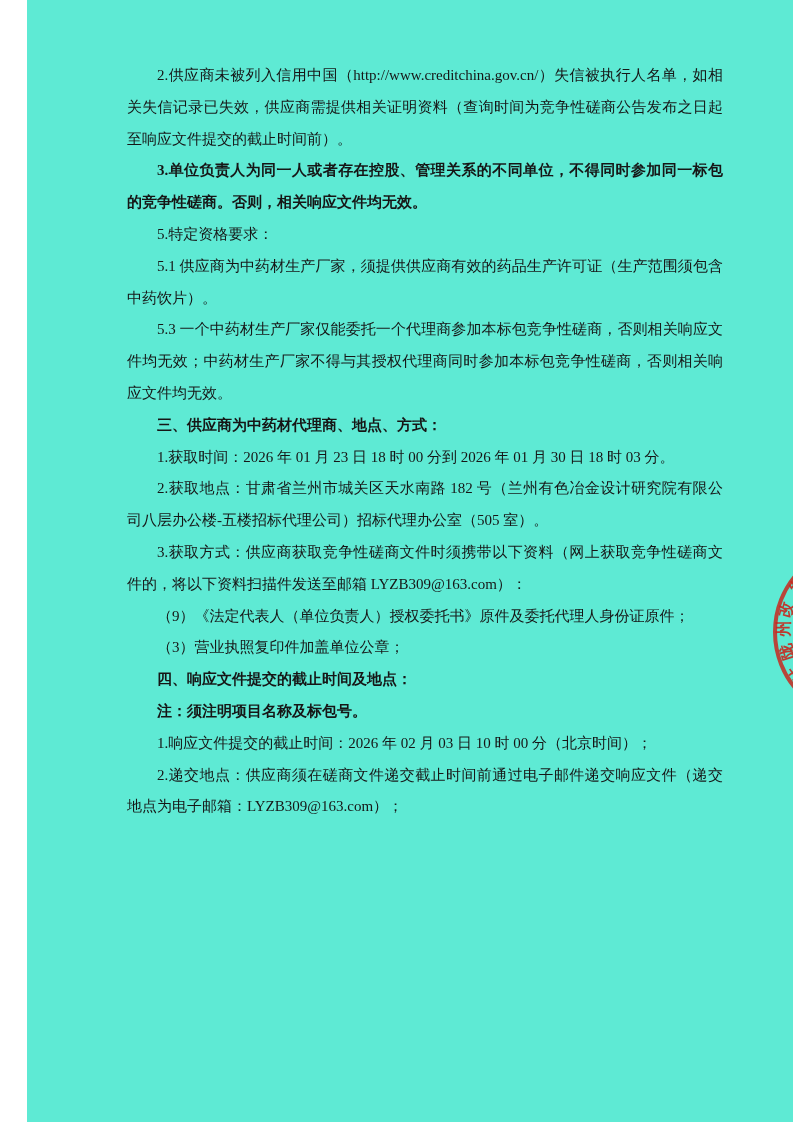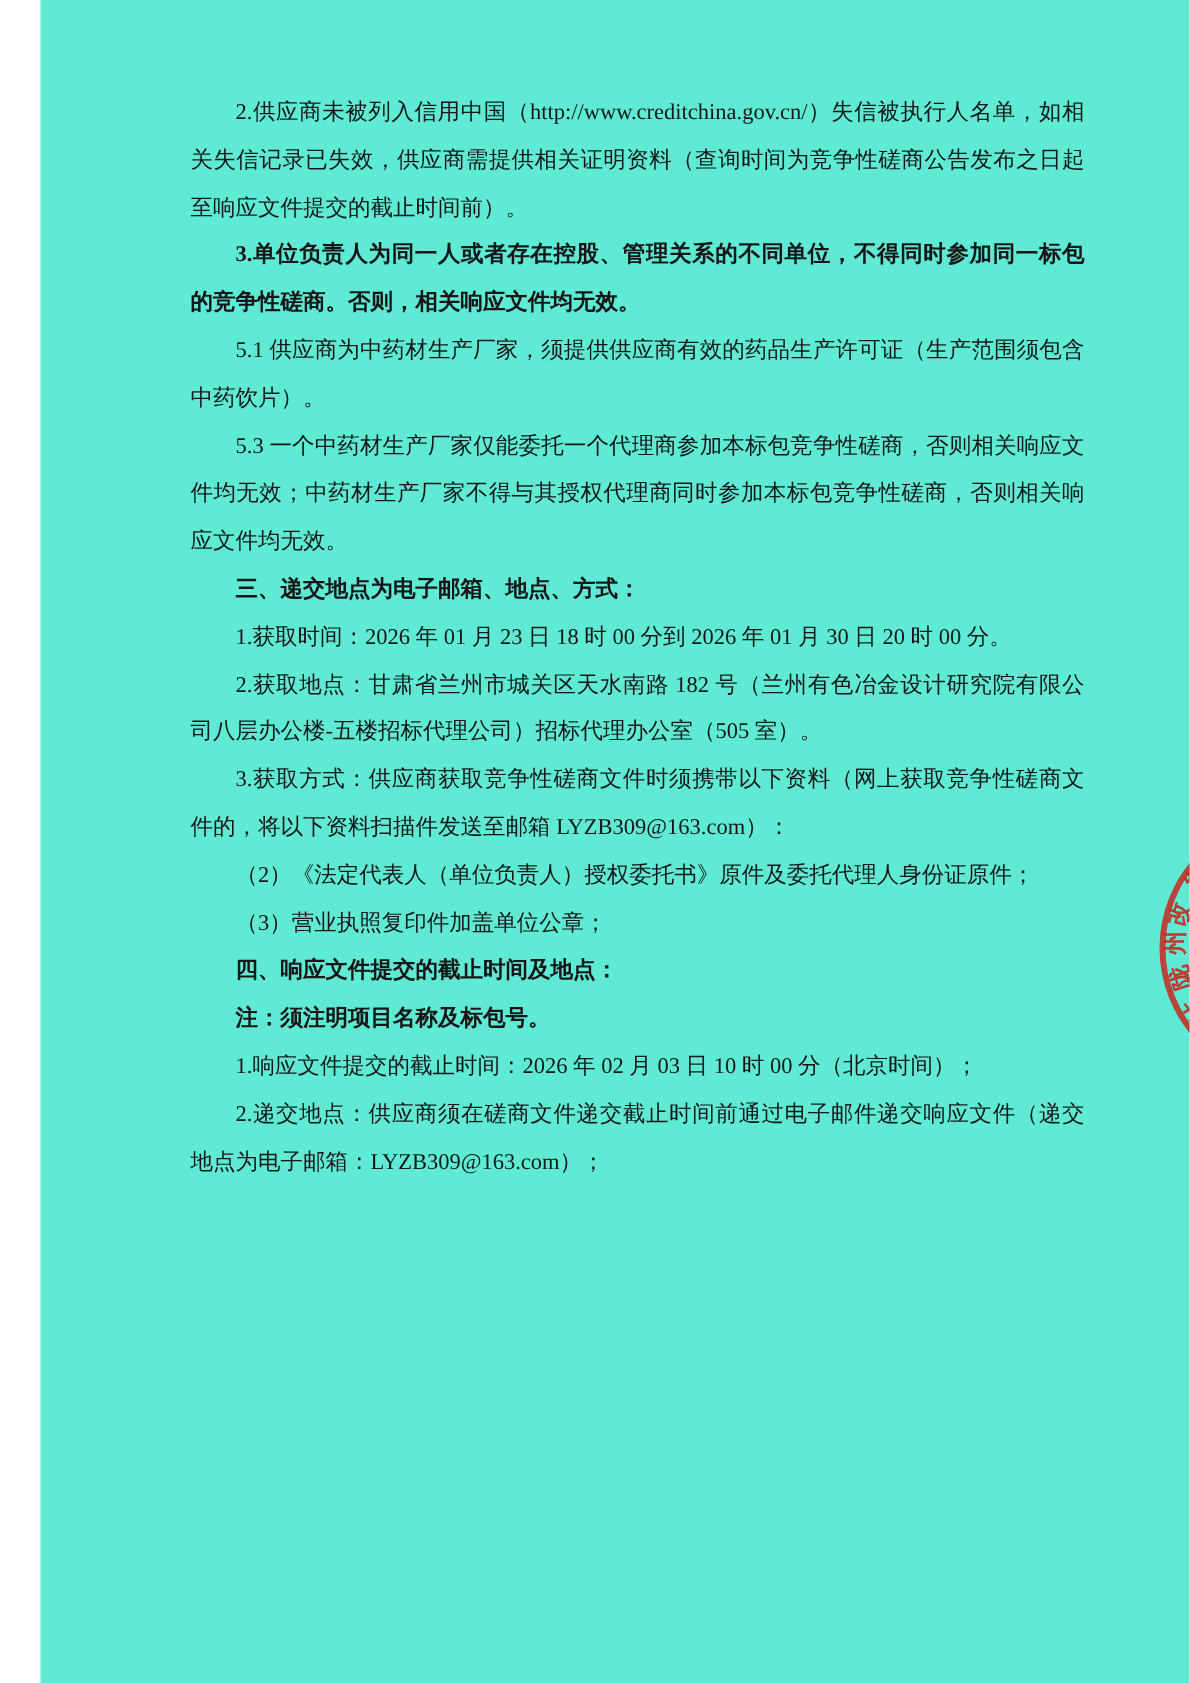--- a/index.html
+++ b/index.html
@@ -65,27 +65,28 @@
     font-family: "Liberation Serif", "DejaVu Serif", serif;
   }
 </style>
 </head>
 <body>
 
 <div class="page">
   <div class="doc-body">
       <p class="para"><span>2.供应商未被列入信用中国（http://www.creditchina.gov.cn/）失信被执行人名单，如相关失信记录已失效，供应商需提供相关证明资料（查询时间为竞争性磋商公告发布之日起至响应文件提交的截止时间前）。</span></p>
       <p class="para bold"><span>3.单位负责人为同一人或者存在控股、管理关系的不同单位，不得同时参加同一标包的竞争性磋商。否则，相关响应文件均无效。</span></p>
+      <p class="para"><span>5.特定资格要求：</span></p>
       <p class="para"><span>5.1 供应商为中药材生产厂家，须提供供应商有效的药品生产许可证（生产范围须包含中药饮片）。</span></p>
       <p class="para"><span>5.3 一个中药材生产厂家仅能委托一个代理商参加本标包竞争性磋商，否则相关响应文件均无效；中药材生产厂家不得与其授权代理商同时参加本标包竞争性磋商，否则相关响应文件均无效。</span></p>
-      <p class="para bold"><span>三、递交地点为电子邮箱、地点、方式：</span></p>
-      <p class="para"><span>1.获取时间：2026 年 01 月 23 日 18 时 00 分到 2026 年 01 月 30 日 20 时 00 分。</span></p>
+      <p class="para bold"><span>三、供应商为中药材代理商、地点、方式：</span></p>
+      <p class="para"><span>1.获取时间：2026 年 01 月 23 日 18 时 00 分到 2026 年 01 月 30 日 18 时 03 分。</span></p>
       <p class="para"><span>2.获取地点：甘肃省兰州市城关区天水南路 182 号（兰州有色冶金设计研究院有限公司八层办公楼-五楼招标代理公司）招标代理办公室（505 室）。</span></p>
       <p class="para"><span>3.获取方式：供应商获取竞争性磋商文件时须携带以下资料（网上获取竞争性磋商文件的，将以下资料扫描件发送至邮箱 LYZB309@163.com）：</span></p>
-      <p class="para"><span>（2）《法定代表人（单位负责人）授权委托书》原件及委托代理人身份证原件；</span></p>
+      <p class="para"><span>（9）《法定代表人（单位负责人）授权委托书》原件及委托代理人身份证原件；</span></p>
       <p class="para"><span>（3）营业执照复印件加盖单位公章；</span></p>
       <p class="para bold"><span>四、响应文件提交的截止时间及地点：</span></p>
       <p class="para bold"><span>注：须注明项目名称及标包号。</span></p>
       <p class="para"><span>1.响应文件提交的截止时间：2026 年 </span><span class="u">02</span><span> 月</span><span class="u"> 03 </span><span>日 </span><span class="u">10</span><span> 时 0</span><span class="u">0</span><span> 分（北京时间）；</span></p>
       <p class="para"><span>2.递交地点：供应商须在磋商文件递交截止时间前通过电子邮件递交响应文件（递交地点为电子邮箱：LYZB309@163.com）；</span></p>
     </div>
   <div class="seal-layer">
     <div class="seal-circle" style="border-color: rgb(200, 40, 30);"></div>
   <span class="seal-char" style="left: 781px; top: 557px; transform: rotate(-35deg); color: rgb(200, 40, 30);">荣</span>
       <span class="seal-char" style="left: 763px; top: 575px; transform: rotate(-55deg); color: rgb(200, 40, 30);">发</span>

